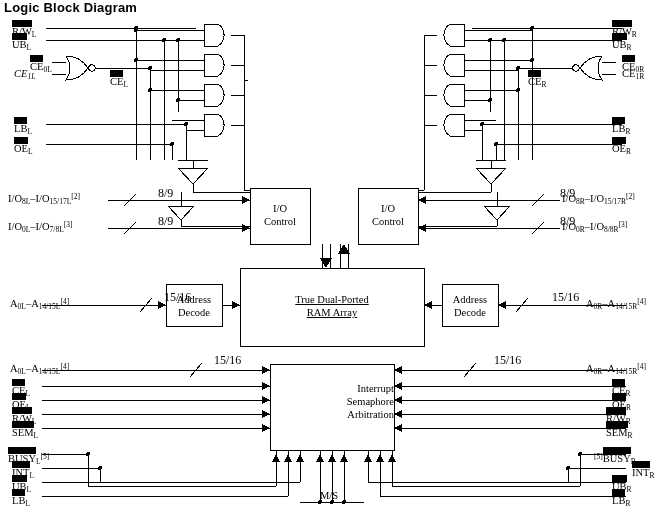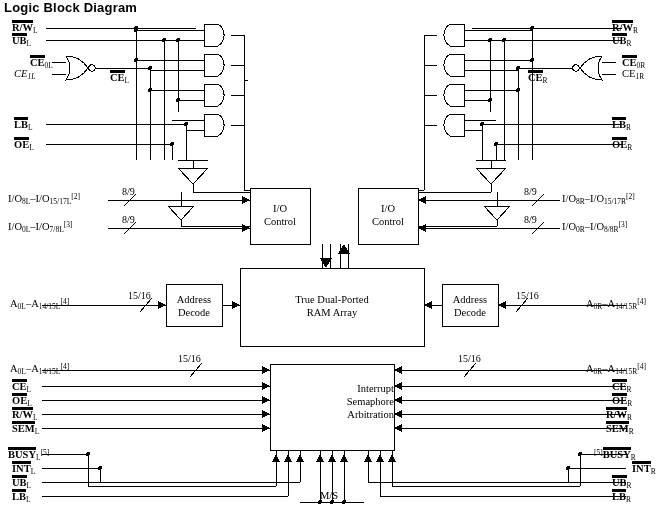--- a/index.html
+++ b/index.html
@@ -33,38 +33,38 @@
     height: 510px;
   }
   .lbl {
     position: absolute;
     font-family: "Liberation Serif", serif;
     font-size: 10.5px;
     white-space: nowrap;
     line-height: 1.05;
   }
   .lbl .ov {
-    border-top: 3px solid #000000;
+    border-top: 7px solid #000000;
     display: inline-block;
     line-height: 1.0;
     padding-top: 0px;
-    font-weight: bold;
   }
   .sub {
     font-size: 7.5px;
     vertical-align: -0.22em;
   }
   .sup {
     font-size: 7.5px;
     vertical-align: 0.45em;
   }
   .slash {
     position: absolute;
     font-family: "Liberation Serif", serif;
-    font-size: 10px;
+    font-size: 12px;
+    margin-left: 36px;
   }
   .boxtext {
     position: absolute;
     text-align: center;
     font-family: "Liberation Serif", serif;
     font-size: 10.5px;
     line-height: 1.25;
   }
   .rt { text-align: right; }
 </style>
@@ -340,21 +340,21 @@
       <circle cx="320" cy="502" r="2" fill="#000" stroke="none"></circle>
       <circle cx="344" cy="502" r="2" fill="#000" stroke="none"></circle>
 
     </g>
   </svg>
 
   <div class="boxtext" style="left:250px; top:202px; width:60px;">I/O<br>Control</div>
   <div class="boxtext" style="left:358px; top:202px; width:60px;">I/O<br>Control</div>
   <div class="boxtext" style="left:166px; top:293px; width:56px;">Address<br>Decode</div>
   <div class="boxtext" style="left:442px; top:293px; width:56px;">Address<br>Decode</div>
-  <div class="boxtext" style="left:240px; top:293px; width:184px;">True Dual-Ported<br>RAM Array</div>
+  <div class="boxtext" style="left:240px; top:293px; width:184px;text-decoration:underline;">True Dual-Ported<br>RAM Array</div>
   <div class="boxtext" style="left:270px; top:382px; width:124px;text-align:right;">Interrupt<br>Semaphore<br>Arbitration</div>
 
   <div class="lbl" style="left:12px; top:20px;"><span class="ov">R/W</span><span class="sub">L</span></div>
   <div class="lbl" style="left:12px; top:33px;"><span class="ov">UB</span><span class="sub">L</span></div>
   <div class="lbl" style="left:14px; top:55px;margin-left:16px;"><span class="ov">CE</span><span class="sub">0L</span></div>
   <div class="lbl" style="left:14px; top:68px;font-style:italic;">CE<span class="sub">1L</span></div>
   <div class="lbl" style="left:110px; top:70px;"><span class="ov">CE</span><span class="sub">L</span></div>
   <div class="lbl" style="left:14px; top:117px;"><span class="ov">LB</span><span class="sub">L</span></div>
   <div class="lbl" style="left:14px; top:137px;"><span class="ov">OE</span><span class="sub">L</span></div>
 

